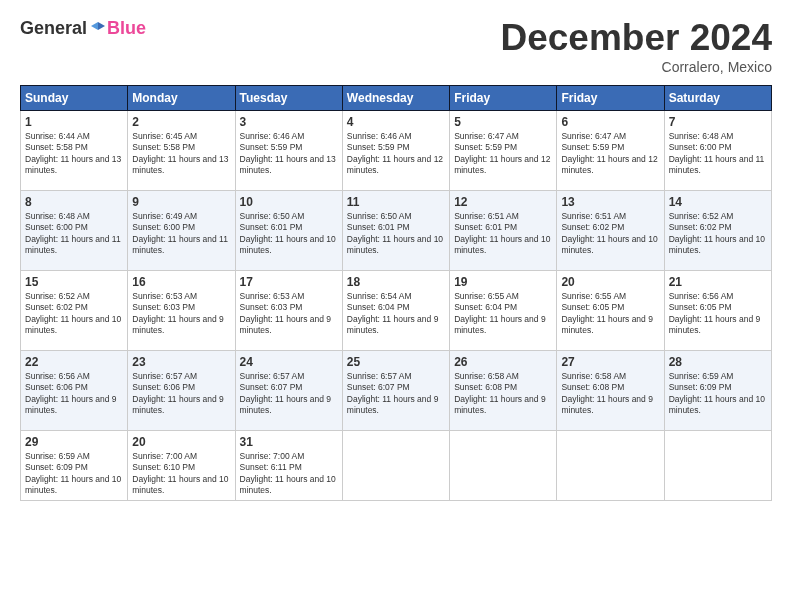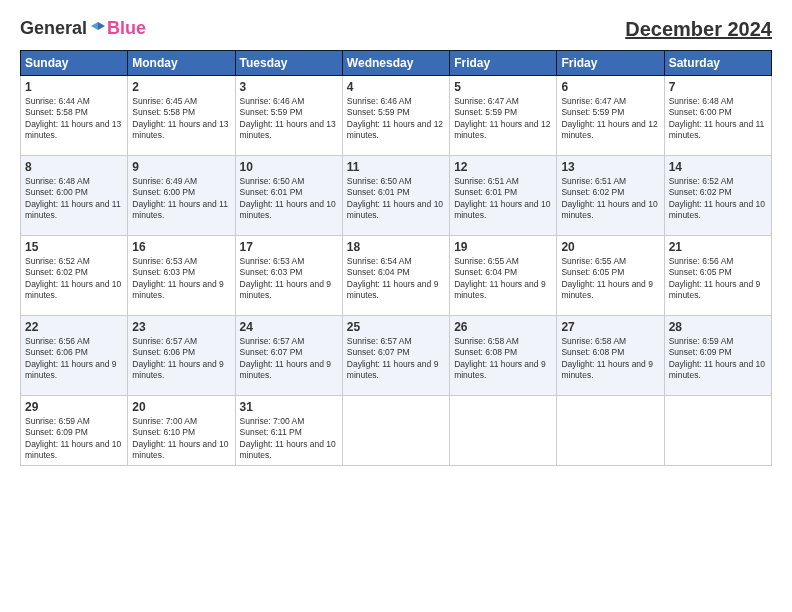--- a/index.html
+++ b/index.html
@@ -41,25 +41,24 @@
     }
     .logo-icon {
       width: 18px;
       height: 18px;
       margin-left: 2px;
     }
     .title-block {
       text-align: right;
     }
     .month-title {
-      font-size: 20px;
+      font-size: 37px;
       font-weight: bold;
       color: #333;
       line-height: 1.1;
-      text-decoration: underline;
     }
     .location {
       font-size: 14px;
       color: #555;
     }
     .calendar-table {
       width: 100%;
       border-collapse: collapse;
       table-layout: fixed;
     }
@@ -115,20 +114,21 @@
           <polygon points="9,2 16,6 9,10 9,2" fill="#3a6bb5"></polygon>
           <polygon points="9,2 2,6 9,10 9,2" fill="#5599dd"></polygon>
         </svg>
       </div>
       <div style="display:flex;">
         <span class="logo-blue" style="font-size:18px;font-weight:bold;color:#ec4899;">Blue</span>
       </div>
     </div>
     <div class="title-block">
       <div class="month-title">December 2024</div>
+      <div class="location">Corralero, Mexico</div>
     </div>
   </div>
 
   <table class="calendar-table">
     <thead>
       <tr>
 
       <th>Sunday</th>
           <th>Monday</th>
           <th>Tuesday</th>

